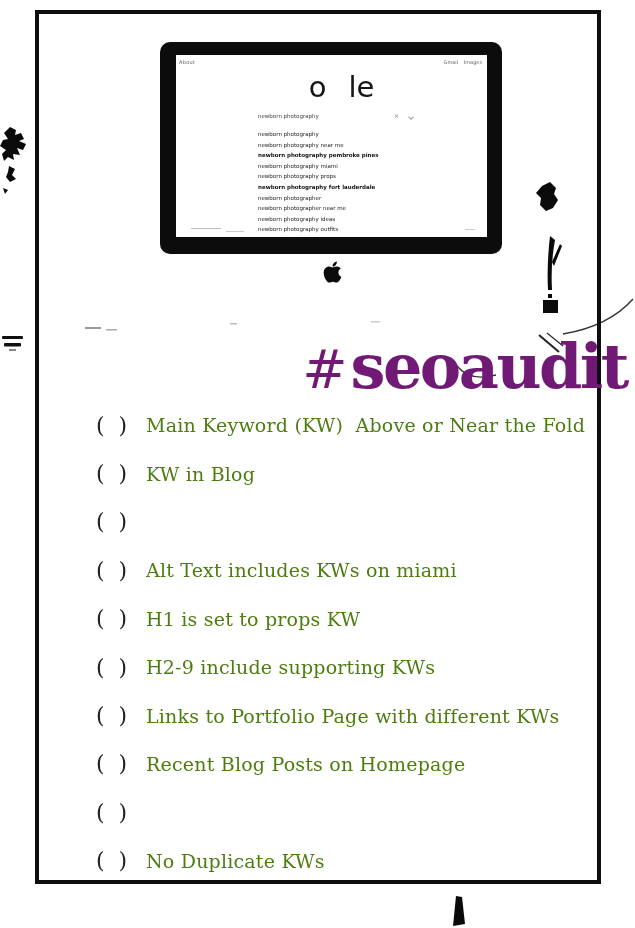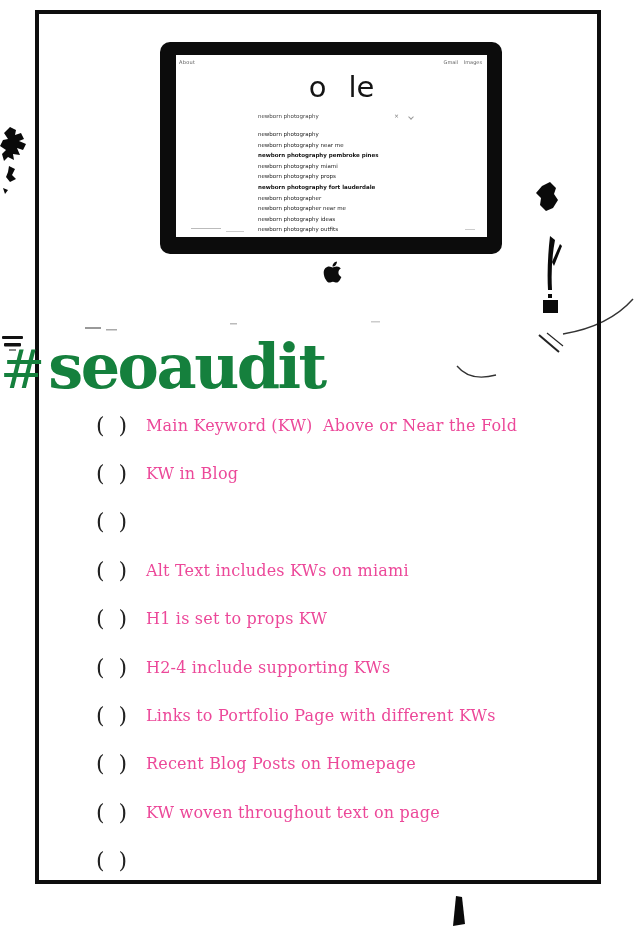--- a/index.html
+++ b/index.html
@@ -30,29 +30,29 @@
   .searchrow{position:absolute;left:82px;top:58px;width:165px;font-size:5.5px;color:#444;}
   .clear-x{position:absolute;left:136px;top:-1px;font-size:6px;color:#777;}
   .mic{position:absolute;left:151px;top:2px;width:3px;height:3px;border-left:1px solid #999;
        border-bottom:1px solid #999;transform:rotate(-45deg);}
   .sugg{position:absolute;left:82px;top:74px;font-size:5.5px;color:#222;line-height:10.6px;white-space:nowrap;}
   .sugg .srow:nth-of-type(3),.sugg .srow:nth-of-type(6){font-weight:bold;color:#111;}
   .scrib{position:absolute;background:#bbb;}
   .apple{position:absolute;left:323px;top:260px;}
 
   
-  .title{position:absolute;left:0;right:8px;top:331px;text-align:left;line-height:72px;color:#15803d;white-space:nowrap;}
+  .title{position:absolute;left:0;right:8px;top:331px;text-align:right;line-height:72px;color:#701a75;white-space:nowrap;}
   .hash{font-family:"DejaVu Sans",sans-serif;font-weight:400;font-size:54px;margin-right:3px;}
   .word{font-family:"DejaVu Serif",serif;font-weight:700;font-size:62px;letter-spacing:-2.5px;}
 
   
   .list{position:absolute;left:96px;top:401px;width:480px;}
   .row{height:48.4px;display:flex;align-items:center;}
   .box{width:50px;display:flex;gap:14px;font-size:22px;color:#222;flex:0 0 50px;}
-  .label{font-size:16px;color:#ec4899;white-space:pre;letter-spacing:.2px;}
+  .label{font-size:19px;color:#4d7c0f;white-space:pre;letter-spacing:.2px;}
 </style>
 </head>
 <body>
 
 <div class="canvas">
 
   <svg class="decor d-flower" width="32" height="78" viewBox="0 0 32 78" fill="#0a0a0a">
     <path d="M10 1 L16 4 L15 9 L21 7 L24 13 L19 15 L26 18 L23 24 L17 22 L20 29 L13 28 L14 34 L8 31 L4 35 L2 28 L6 24 L0 20 L3 14 L8 13 L4 7 Z"></path>
     <path d="M9 40 L15 43 L12 49 L16 53 L10 56 L6 51 L8 46 Z"></path>
     <path d="M3 62 L8 64 L5 68 Z"></path>
@@ -183,21 +183,21 @@
           <span>)</span>
         </span>
         <span class="label">H1 is set to props KW</span>
       </div>
 
       <div class="row">
         <span class="box">
           <span>(</span>
           <span>)</span>
         </span>
-        <span class="label">H2-4 include supporting KWs</span>
+        <span class="label">H2-9 include supporting KWs</span>
       </div>
 
       <div class="row">
         <span class="box">
           <span>(</span>
           <span>)</span>
         </span>
         <span class="label">Links to Portfolio Page with different KWs</span>
       </div>
 
@@ -207,24 +207,24 @@
           <span>)</span>
         </span>
         <span class="label">Recent Blog Posts on Homepage</span>
       </div>
 
       <div class="row">
         <span class="box">
           <span>(</span>
           <span>)</span>
         </span>
-        <span class="label">KW woven throughout text on page</span>
-      </div>
-
-      <div class="row">
-        <span class="box">
-          <span>(</span>
-          <span>)</span>
-        </span>
+      </div>
+
+      <div class="row">
+        <span class="box">
+          <span>(</span>
+          <span>)</span>
+        </span>
+        <span class="label">No Duplicate KWs</span>
       </div>
     </div>
 
 </div>
 
 </body></html>

